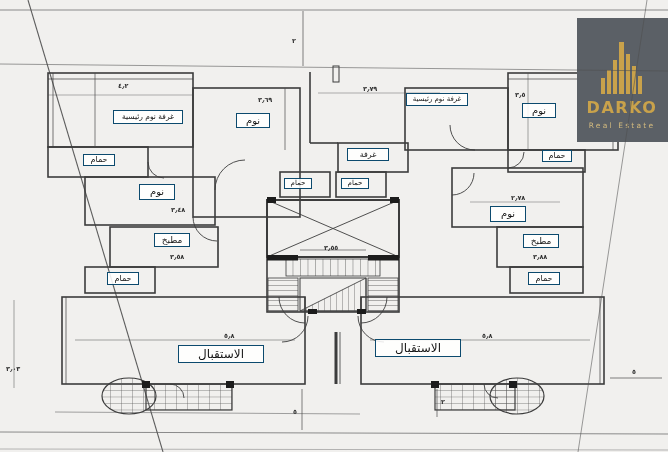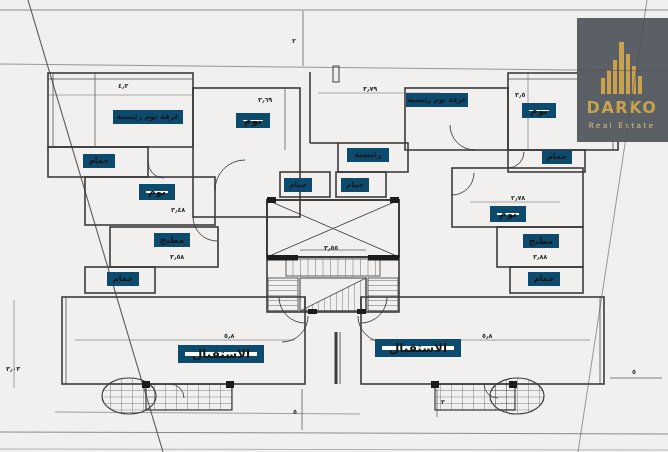--- a/index.html
+++ b/index.html
@@ -1,22 +1,22 @@
 <!DOCTYPE html>
 <html><head>
 <meta charset="utf-8">
 <style>
   html,body{margin:0;padding:0;background:#e8e7e5;}
   .stage{position:relative;width:668px;height:452px;background:#f1f0ee;overflow:hidden;
          font-family:"DejaVu Sans", sans-serif;}
   .stage svg{position:absolute;left:0;top:0;}
   .room-label{position:absolute;display:flex;align-items:center;justify-content:center;
 :#fff;
-              border:7px solid #0c4a6e;background:rgba(255,255,255,.88);
-              color:#161616;font-weight:bold;direction:rtl;white-space:nowrap;
+              border:1px solid #0c4a6e;background:rgba(255,255,255,.88);
+              color:#161616;font-weight:normal;direction:rtl;white-space:nowrap;
               line-height:1;box-sizing:border-box;}
 </style>
 </head>
 <body>
 
 <div class="stage">
 
 <svg width="668" height="452" viewBox="0 0 668 452">
   <defs>
     <pattern id="bgrid" width="11" height="6.5" patternUnits="userSpaceOnUse">
@@ -197,21 +197,21 @@
 </svg>
 
 <div class="room-label" style="left:113px;top:110px;width:70px;height:14px;font-size:7.5px">غرفة نوم رئيسية</div>
 <div class="room-label" style="left:83px;top:154px;width:32px;height:12px;font-size:8px">حمام</div>
 <div class="room-label" style="left:236px;top:113px;width:34px;height:15px;font-size:10px">نوم</div>
 <div class="room-label" style="left:139px;top:184px;width:36px;height:16px;font-size:10px">نوم</div>
 <div class="room-label" style="left:154px;top:233px;width:36px;height:14px;font-size:9px">مطبخ</div>
 <div class="room-label" style="left:107px;top:272px;width:32px;height:13px;font-size:8px">حمام</div>
 <div class="room-label" style="left:178px;top:345px;width:86px;height:18px;font-size:12px">الاستقبال</div>
 
-<div class="room-label" style="left:347px;top:148px;width:42px;height:13px;font-size:8px">رئيسية</div>
+<div class="room-label" style="left:347px;top:148px;width:42px;height:13px;font-size:8px">غرفة</div>
 <div class="room-label" style="left:284px;top:178px;width:28px;height:11px;font-size:7px">حمام</div>
 <div class="room-label" style="left:341px;top:178px;width:28px;height:11px;font-size:7px">حمام</div>
 
 <div class="room-label" style="left:406px;top:93px;width:62px;height:13px;font-size:7px">غرفة نوم رئيسية</div>
 <div class="room-label" style="left:522px;top:103px;width:34px;height:15px;font-size:10px">نوم</div>
 <div class="room-label" style="left:542px;top:150px;width:30px;height:12px;font-size:8px">حمام</div>
 <div class="room-label" style="left:490px;top:206px;width:36px;height:16px;font-size:10px">نوم</div>
 <div class="room-label" style="left:523px;top:234px;width:36px;height:14px;font-size:9px">مطبخ</div>
 <div class="room-label" style="left:528px;top:272px;width:32px;height:13px;font-size:8px">حمام</div>
 <div class="room-label" style="left:375px;top:339px;width:86px;height:18px;font-size:12px">الاستقبال</div>

